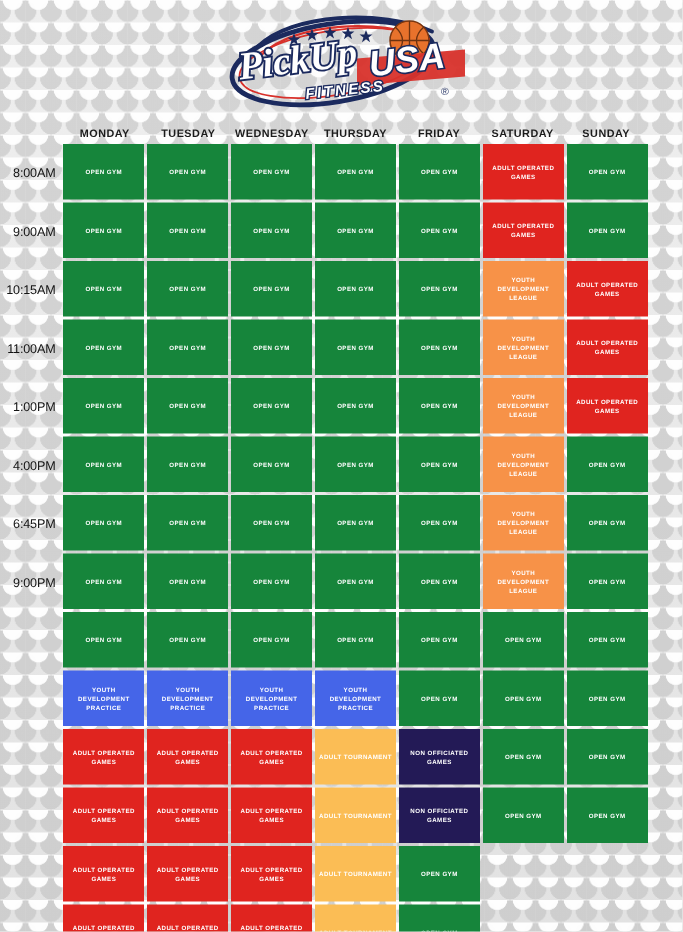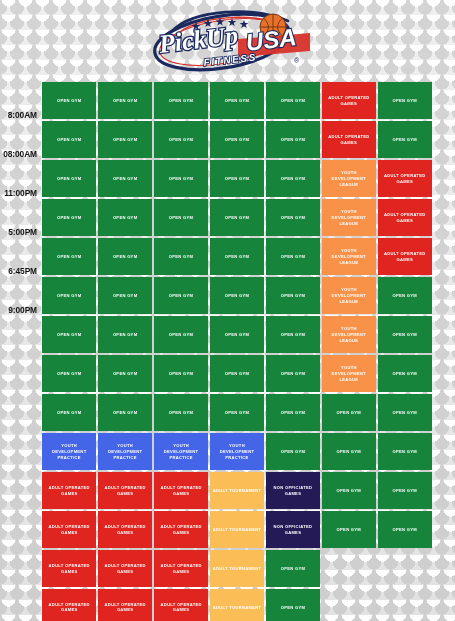--- a/index.html
+++ b/index.html
@@ -113,21 +113,21 @@
   }
   .time-label {
     height: 37.4px;
     margin-bottom: 1.6px;
     display: flex;
     align-items: center;
     justify-content: flex-end;
     padding-right: 3px;
     box-sizing: border-box;
     font-size: 8.4px;
-    font-weight: bold;
+    font-weight: normal;
     color: #141414;
     letter-spacing: -0.1px;
     white-space: nowrap;
   }
 </style>
 </head>
 <body>
 
 <div id="page-bg"></div>
 
@@ -157,28 +157,39 @@
 
       <text x="18" y="48" font-family="'Liberation Serif', serif" font-size="26" font-style="italic" font-weight="bold" fill="#ffffff" stroke="#1b2a5e" stroke-width="2.6" paint-order="stroke" transform="rotate(-7 18 48)">PickUp</text>
       <text x="105" y="46" font-family="'Liberation Sans', sans-serif" font-size="24" font-style="italic" font-weight="bold" fill="#ffffff" stroke="#1b2a5e" stroke-width="2.2" paint-order="stroke" transform="rotate(-7 105 46)">USA</text>
       <text x="62" y="61" font-family="'Liberation Sans', sans-serif" font-size="10" font-style="italic" font-weight="bold" letter-spacing="1.6" fill="#ffffff" stroke="#1b2a5e" stroke-width="1.8" paint-order="stroke" transform="rotate(-6 62 61)">FITNESS</text>
       <text x="152" y="58" font-family="'Liberation Sans', sans-serif" font-size="7" fill="#1b2a5e">®</text>
     </svg>
   </div>
 
   <div class="time-col" id="time-col">
       <div class="time-label">8:00AM</div>
-      <div class="time-label">08:00AM</div>
-      <div class="time-label">11:00PM</div>
-      <div class="time-label">5:00PM</div>
+      <div class="time-label">9:00AM</div>
+      <div class="time-label">10:15AM</div>
+      <div class="time-label">11:00AM</div>
+      <div class="time-label">1:00PM</div>
+      <div class="time-label">4:00PM</div>
       <div class="time-label">6:45PM</div>
       <div class="time-label">9:00PM</div>
     </div>
 
   <div class="sched">
+    <div class="day-header-row" id="day-header-row">
+        <div class="day-header">MONDAY</div>
+        <div class="day-header">TUESDAY</div>
+        <div class="day-header">WEDNESDAY</div>
+        <div class="day-header">THURSDAY</div>
+        <div class="day-header">FRIDAY</div>
+        <div class="day-header">SATURDAY</div>
+        <div class="day-header">SUNDAY</div>
+      </div>
     <div class="grid-body" id="grid-body">
         <div class="sched-row">
           <div class="cell c-open">
             <span>OPEN GYM</span>
           </div>
           <div class="cell c-open">
             <span>OPEN GYM</span>
           </div>
           <div class="cell c-open">
             <span>OPEN GYM</span>

